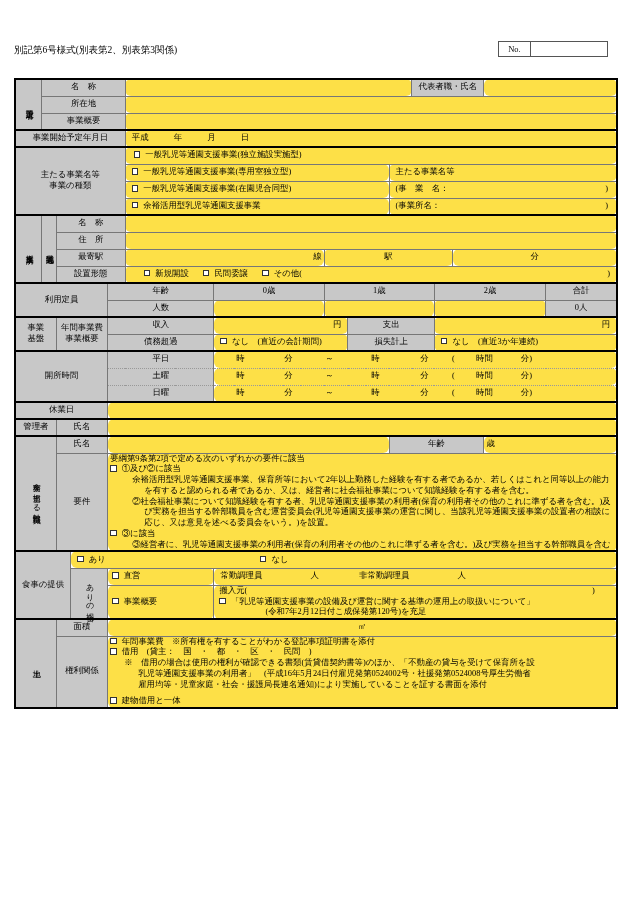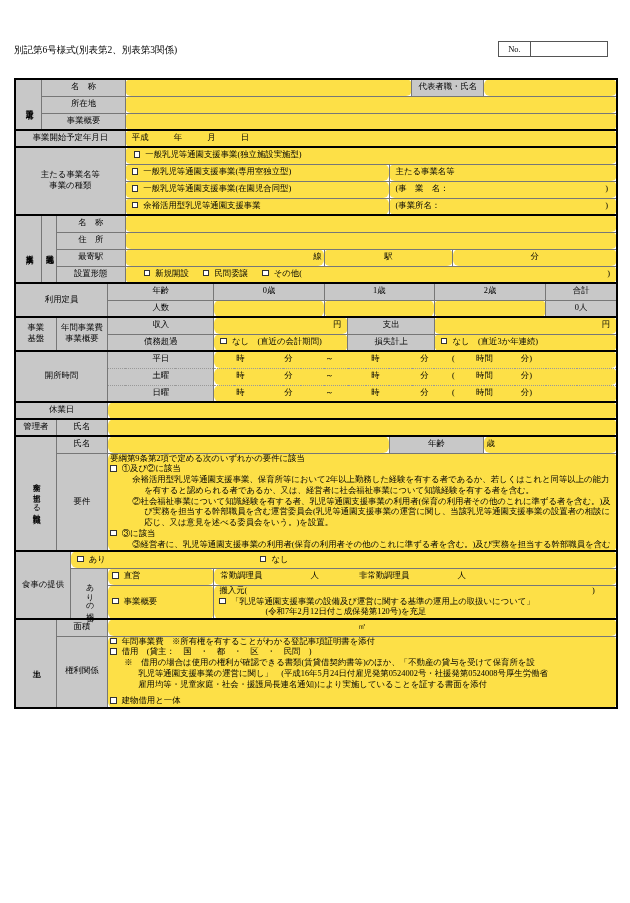--- a/index.html
+++ b/index.html
@@ -425,21 +425,21 @@
       </td>
       <td colspan="2" class="gray tb-top">面積</td>
       <td colspan="19" class="white ctr tb-top tb-right">㎡</td>
     </tr>
     <tr>
       <td colspan="2" class="gray tb-bot">権利関係</td>
       <td colspan="19" class="white txt tb-bot tb-right" style="height:auto">
         <span class="indent1"><span class="cb"></span><span>年間事業費　※所有権を有することがわかる登記事項証明書を添付</span></span>
         <span class="indent1"><span class="cb"></span><span>借用　(貸主：　国　・　都　・　区　・　民間　)</span></span>
         <span class="indent1" style="padding-left:28px;text-indent:-14px">※　借用の場合は使用の権利が確認できる書類(賃貸借契約書等)のほか、「不動産の貸与を受けて保育所を設</span>
-        <span class="indent1" style="padding-left:28px;text-indent:0">乳児等通園支援事業の運営に関し」　(平成16年5月24日付雇児発第0524002号・社援発第0524008号厚生労働省</span>
+        <span class="indent1" style="padding-left:28px;text-indent:0">乳児等通園支援事業の利用者」　(平成16年5月24日付雇児発第0524002号・社援発第0524008号厚生労働省</span>
         <span class="indent1" style="padding-left:28px;text-indent:0">雇用均等・児童家庭・社会・援護局長連名通知)により実施していることを証する書面を添付</span>
         <span class="indent1" style="padding-top:6px"><span class="cb"></span><span>建物借用と一体</span></span>
       </td>
     </tr>
 
   </tbody>
     </table>
 </div>
 
 </body></html>

